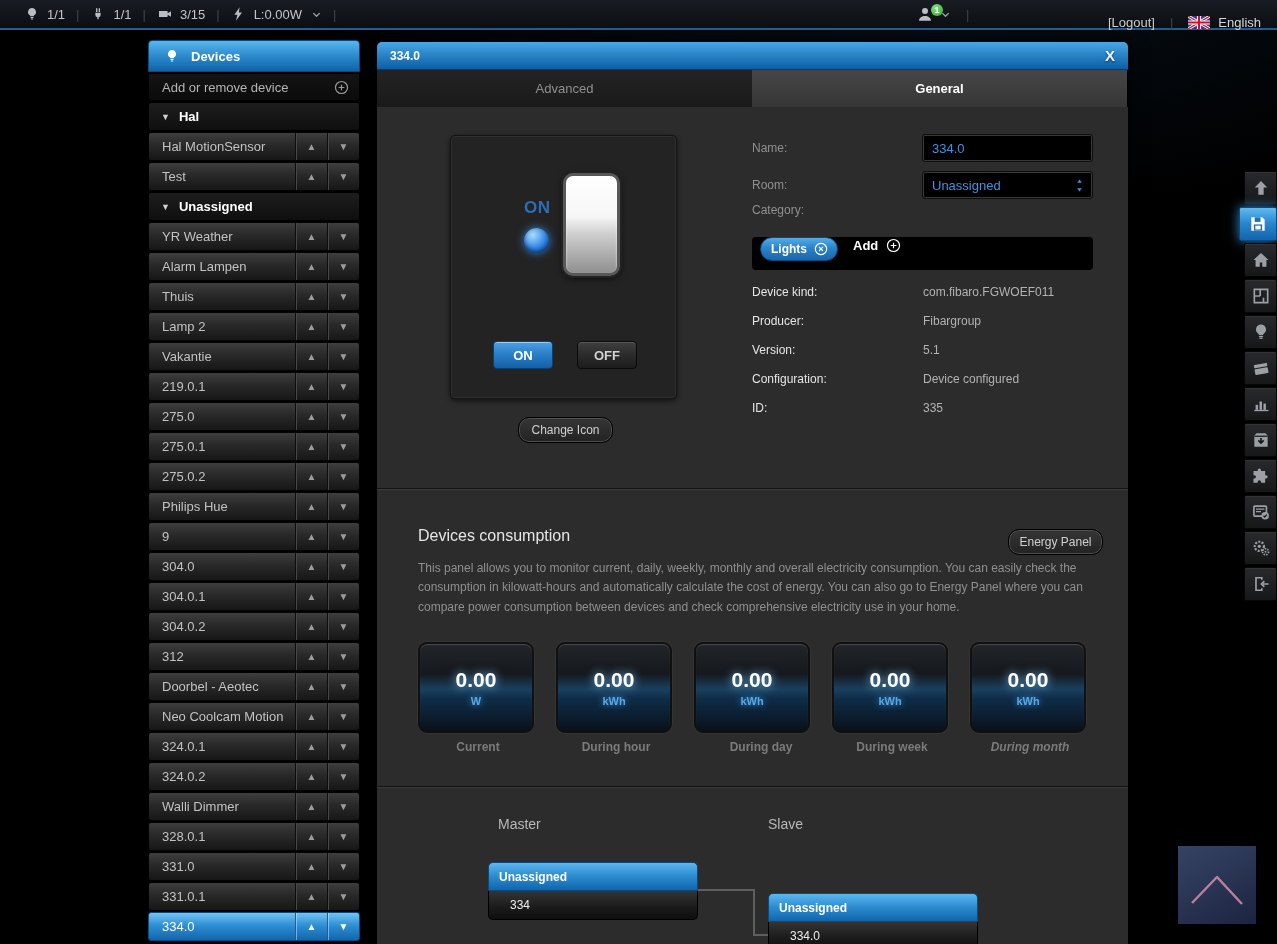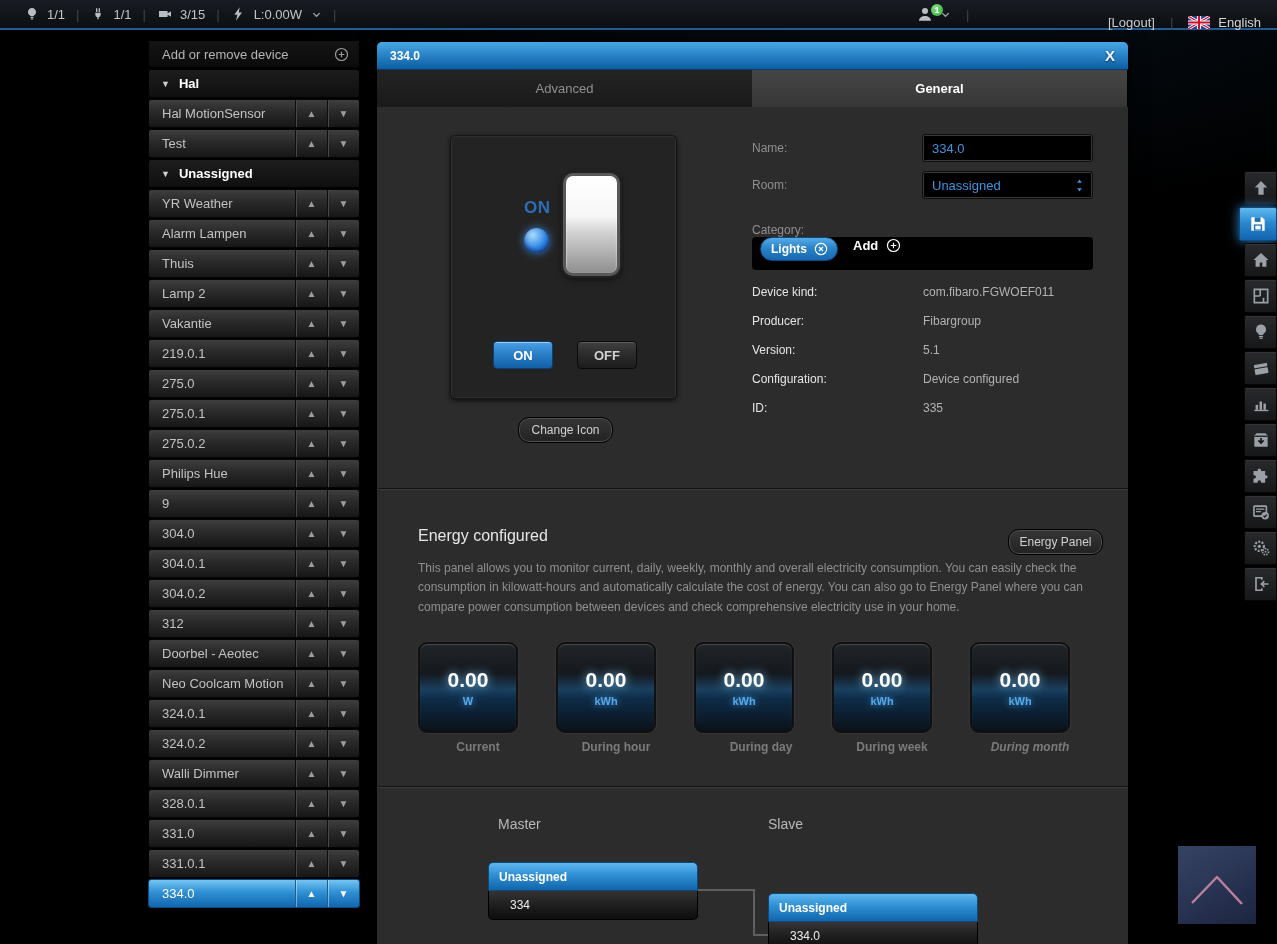--- a/index.html
+++ b/index.html
@@ -105,21 +105,21 @@
   .irow{position:absolute;left:375px;width:345px;display:flex;font-size:12px;}
   .irow .ilabel{width:171px;color:#e5e5e5;}
   .irow .ivalue{color:#b2b2b2;}
 
   .divider{position:absolute;left:0;width:100%;height:1px;background:#141414;box-shadow:0 1px 0 #3a3a3a;}
 
   
   .energy-title{position:absolute;left:41px;top:420px;color:#e6e6e6;font-size:16px;}
   .energy-btn{position:absolute;left:632px;top:423px;width:93px;height:24px;}
   .energy-desc{position:absolute;left:41px;top:452px;width:676px;color:#8f8f8f;font-size:12px;line-height:1.62;}
-  .gauge{position:absolute;top:535px;width:100px;height:91px;border-radius:9px;box-sizing:border-box;
+  .gauge{position:absolute;top:535px;width:116px;height:91px;border-radius:9px;box-sizing:border-box;
     background:linear-gradient(180deg,#212429 0%,#15181d 34%,#1a405f 52%,#0e2c48 63%,#0a1119 100%);
     border:2px solid #101010;box-shadow:0 0 0 1px #343434,inset 0 1px 1px rgba(255,255,255,.18);
     display:flex;flex-direction:column;align-items:center;justify-content:center;gap:3px;}
   .gauge-value{color:#fff;font-weight:bold;font-size:21px;text-shadow:0 0 10px rgba(130,205,255,.95);}
   .gauge-unit{color:#55a9e9;font-weight:bold;font-size:11px;text-shadow:0 0 7px rgba(80,165,245,.85);}
   .gauge-label{position:absolute;top:633px;width:120px;text-align:center;color:#7b7b7b;font-weight:bold;font-size:12px;}
 
   
   .ms-label{position:absolute;top:709px;color:#b8b8b8;font-size:14px;}
   .ms-box{position:absolute;width:210px;}
@@ -220,20 +220,30 @@
             <path d="M11 0v13M0 6.5h22" stroke="#fff" stroke-width="4.2"></path>
             <path d="M11 0v13M0 6.5h22" stroke="#c8102e" stroke-width="2.2"></path>
           </svg>
         </span>
       <span>English</span>
     </span>
   </div>
 </div>
 
 <div class="sidebar">
+  <div class="sb-header">
+    <span class="hicon" id="sb-bulb">
+        <svg width="16" height="16" viewBox="0 0 24 24" fill="currentColor">
+          <path d="M12 3a6 6 0 0 1 3.2 11.06c-.5.32-.7.94-.7 1.44h-5c0-.5-.2-1.12-.7-1.44A6 6 0 0 1 12 3z"></path>
+          <rect x="9.5" y="16.6" width="5" height="1.5" rx=".7"></rect>
+          <rect x="10" y="18.7" width="4" height="1.5" rx=".7"></rect>
+        </svg>
+      </span>
+    <span>Devices</span>
+  </div>
   <div class="sb-add">
     <span>Add or remove device</span>
     <span class="addicon" id="sb-plus">
         <svg width="17" height="17" viewBox="0 0 24 24">
           <circle cx="12" cy="12" r="8.5" fill="none" stroke="currentColor" stroke-width="1.7"></circle>
           <path d="M12 8v8M8 12h8" stroke="currentColor" stroke-width="1.7"></path>
         </svg>
       </span>
   </div>
   <div id="sidebar-list" style="display:contents"><div class="srow section">
@@ -425,21 +435,21 @@
     <input class="finput" style="top: 28px;" value="334.0">
     <span class="flabel" style="top:71px">Room:</span>
     <div class="fselect" style="top:65px">
       <span>Unassigned</span>
       <span class="spinner" id="room-spinner">
           <svg width="11" height="15" viewBox="0 0 24 32" fill="currentColor">
             <path d="M12 3l5 7H7zM12 29l-5-7h10z"></path>
           </svg>
         </span>
     </div>
-    <span class="flabel" style="top:116px">Category:</span>
+    <span class="flabel" style="top:96px">Category:</span>
     <div class="category-bar">
       <span class="pill">
         <span>Lights</span>
         <span class="pillx" id="pill-x">
             <svg width="16" height="16" viewBox="0 0 24 24">
               <circle cx="12" cy="12" r="8.5" fill="none" stroke="#fff" stroke-width="1.7"></circle>
               <path d="M9 9l6 6M15 9l-6 6" stroke="#fff" stroke-width="1.7"></path>
             </svg>
           </span>
       </span>
@@ -465,21 +475,21 @@
         </div><div class="irow" style="top: 265px;">
           <span class="ilabel">Configuration:</span>
           <span class="ivalue">Device configured</span>
         </div><div class="irow" style="top: 294px;">
           <span class="ilabel">ID:</span>
           <span class="ivalue">335</span>
         </div></div>
 
     <div class="divider" style="top:381px"></div>
 
-    <div class="energy-title">Energy configured</div>
+    <div class="energy-title">Devices consumption</div>
     <div class="small-btn energy-btn">Energy Panel</div>
     <div class="energy-desc">This panel allows you to monitor current, daily, weekly, monthly and overall electricity consumption. You can easily check the consumption in kilowatt-hours and automatically calculate the cost of energy. You can also go to Energy Panel where you can compare power consumption between devices and check comprehensive electricity use in your home.</div>
     <div id="gauges" style="display:contents"><div class="gauge" style="left: 41px;">
           <span class="gauge-value">0.00</span>
           <span class="gauge-unit">W</span>
         </div><div class="gauge-label" style="left: 41px;">Current</div><div class="gauge" style="left: 179px;">
           <span class="gauge-value">0.00</span>
           <span class="gauge-unit">kWh</span>
         </div><div class="gauge-label" style="left: 179px;">During hour</div><div class="gauge" style="left: 317px;">
           <span class="gauge-value">0.00</span>

